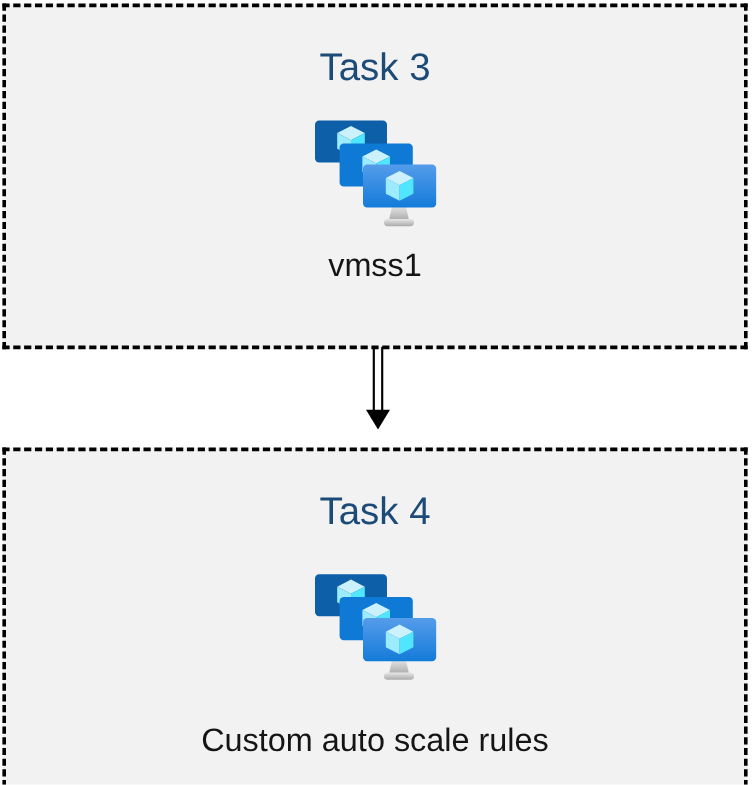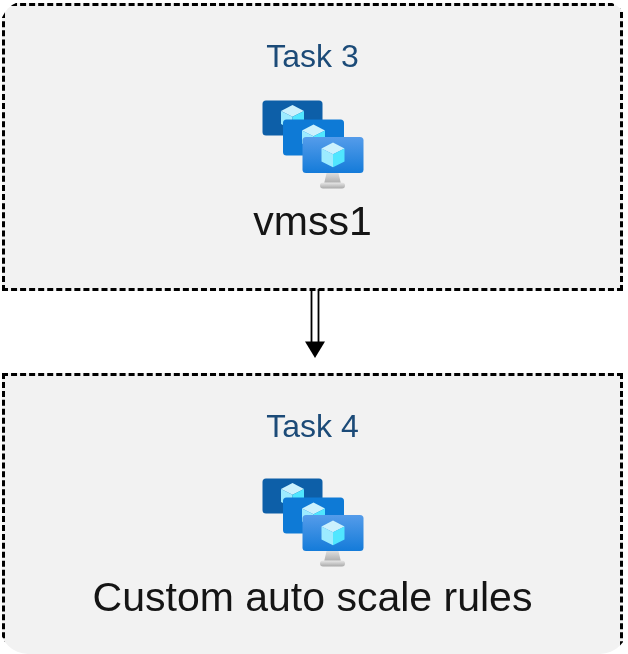--- a/index.html
+++ b/index.html
@@ -7,21 +7,20 @@
     padding: 0;
     background: #FFFFFF;
     font-family: "Liberation Sans", sans-serif;
   }
   .canvas {
     position: relative;
     width: 628px;
     height: 654px;
     background: var(--page-background, #FFFFFF);
     overflow: hidden;
-    border-radius: 28px;
   }
   .task-box {
     position: absolute;
     left: 2px;
     width: 621px;
     box-sizing: border-box;
     border: 3px dashed var(--box-border, #000000);
     background: var(--box-background, #F2F2F2);
     display: flex;
     flex-direction: column;
@@ -39,25 +38,25 @@
     color: var(--task-title, #1C4B78);
     text-align: center;
   }
   .vmss-icon { display: block; }
   #task3-box .vmss-icon { margin-top: 24px; }
   #task4-box .vmss-icon { margin-top: 32px; }
 
   .labels {
     text-align: left;
     color: var(--body-text, #151515);
-    font-size: 41px;
+    font-size: 27px;
     line-height: 37px;
   }
   #task3-box .labels { margin-top: 10px; }
-  #task4-box .labels { margin-top: 8px; }
+  #task4-box .labels { margin-top: 28px; }
 
   .connector {
     position: absolute;
     left: 303px;
     top: 289px;
     width: 24px;
     height: 69px;
   }
 </style>
 </head>

